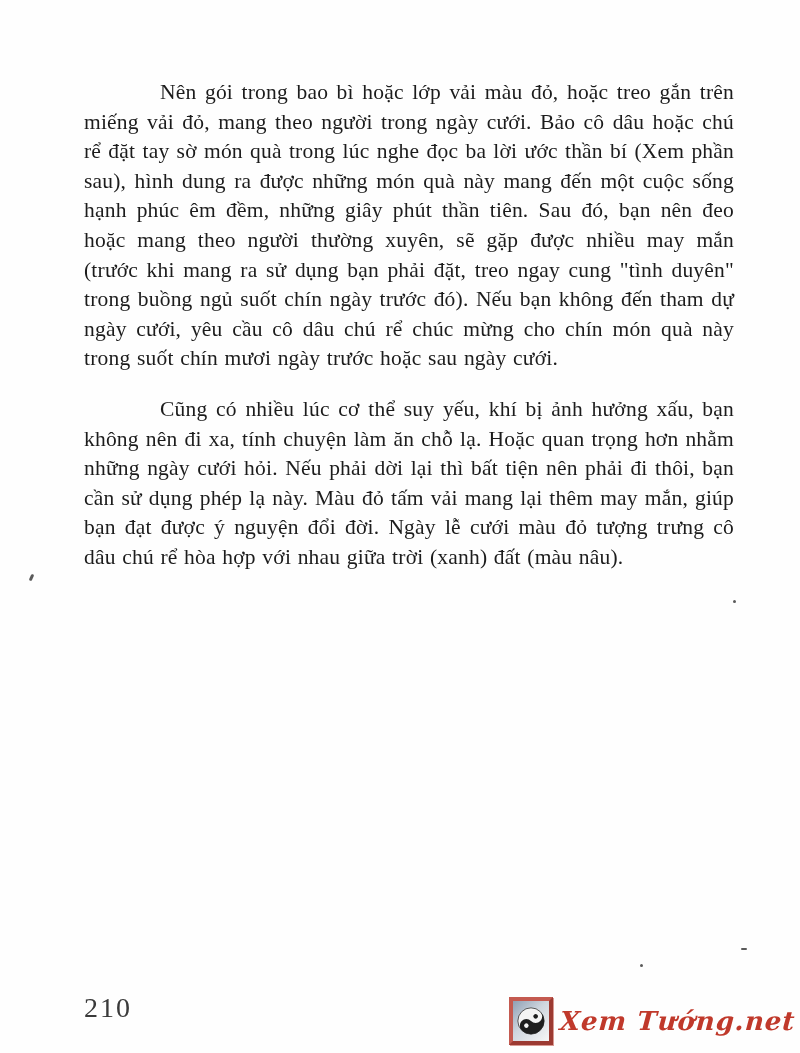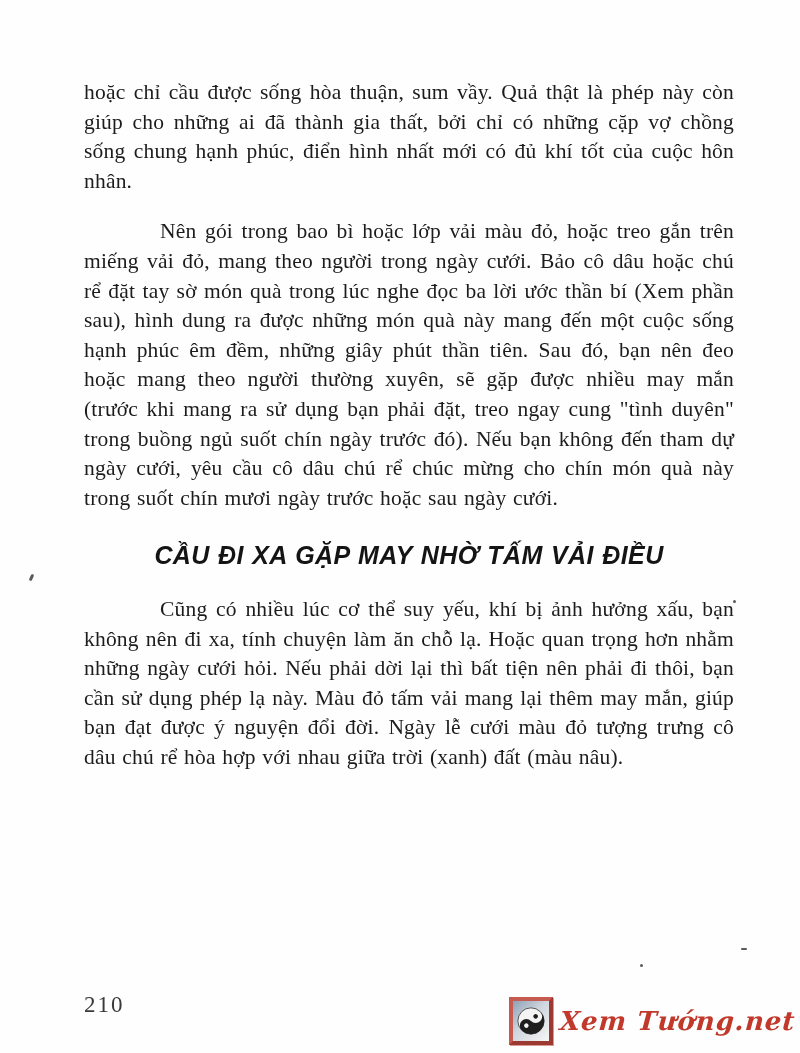--- a/index.html
+++ b/index.html
@@ -38,21 +38,21 @@
     text-align: center;
     text-indent: 0;
     letter-spacing: 0.4px;
     margin: 28px 0 24px 0;
     color: #141414;
   }
   .page-number {
     position: absolute;
     left: 84px;
     top: 992px;
-    font-size: 23px;
+    font-size: 28px;
     color: #3a3a3a;
     letter-spacing: 2px;
   }
   .watermark {
     position: absolute;
     right: 5px;
     top: 997px;
     display: flex;
     align-items: center;
     gap: 7px;
@@ -84,24 +84,22 @@
   .artifact.tick { width: 3px; height: 7px; border-radius: 2px; transform: rotate(25deg); }
   .artifact.dot { width: 3px; height: 3px; border-radius: 50%; }
   .artifact.dash { width: 6px; height: 2px; border-radius: 1px; }
 </style>
 </head>
 <body>
 
 <div class="page">
 
   <div class="text-block">
-    <p class="continued">hoặc chỉ cầu được sống hòa thuận, sum vầy. Quả thật là phép này còn giúp cho những ai đã thành gia thất, bởi chỉ có những cặp vợ chồng sống chung hạnh phúc, điển hình nhất mới có đủ khí tốt của cuộc hôn nhân.</p>
     <p>Nên gói trong bao bì hoặc lớp vải màu đỏ, hoặc treo gắn trên miếng vải đỏ, mang theo người trong ngày cưới. Bảo cô dâu hoặc chú rể đặt tay sờ món quà trong lúc nghe đọc ba lời ước thần bí (Xem phần sau), hình dung ra được những món quà này mang đến một cuộc sống hạnh phúc êm đềm, những giây phút thần tiên. Sau đó, bạn nên đeo hoặc mang theo người thường xuyên, sẽ gặp được nhiều may mắn (trước khi mang ra sử dụng bạn phải đặt, treo ngay cung "tình duyên" trong buồng ngủ suốt chín ngày trước đó). Nếu bạn không đến tham dự ngày cưới, yêu cầu cô dâu chú rể chúc mừng cho chín món quà này trong suốt chín mươi ngày trước hoặc sau ngày cưới.</p>
 
-    <h2 class="section-heading">CẦU ĐI XA GẶP MAY NHỜ TẤM VẢI ĐIỀU</h2>
 
     <p>Cũng có nhiều lúc cơ thể suy yếu, khí bị ảnh hưởng xấu, bạn không nên đi xa, tính chuyện làm ăn chỗ lạ. Hoặc quan trọng hơn nhằm những ngày cưới hỏi. Nếu phải dời lại thì bất tiện nên phải đi thôi, bạn cần sử dụng phép lạ này. Màu đỏ tấm vải mang lại thêm may mắn, giúp bạn đạt được ý nguyện đổi đời. Ngày lễ cưới màu đỏ tượng trưng cô dâu chú rể hòa hợp với nhau giữa trời (xanh) đất (màu nâu).</p>
   </div>
 
   <div class="page-number">210</div>
 
   <div class="watermark">
     <div class="yy-frame">
       <svg width="28" height="28" viewBox="0 0 100 100" aria-hidden="true">
         <circle cx="50" cy="50" r="47" fill="#f4f4f4" stroke="#444" stroke-width="3"></circle>

